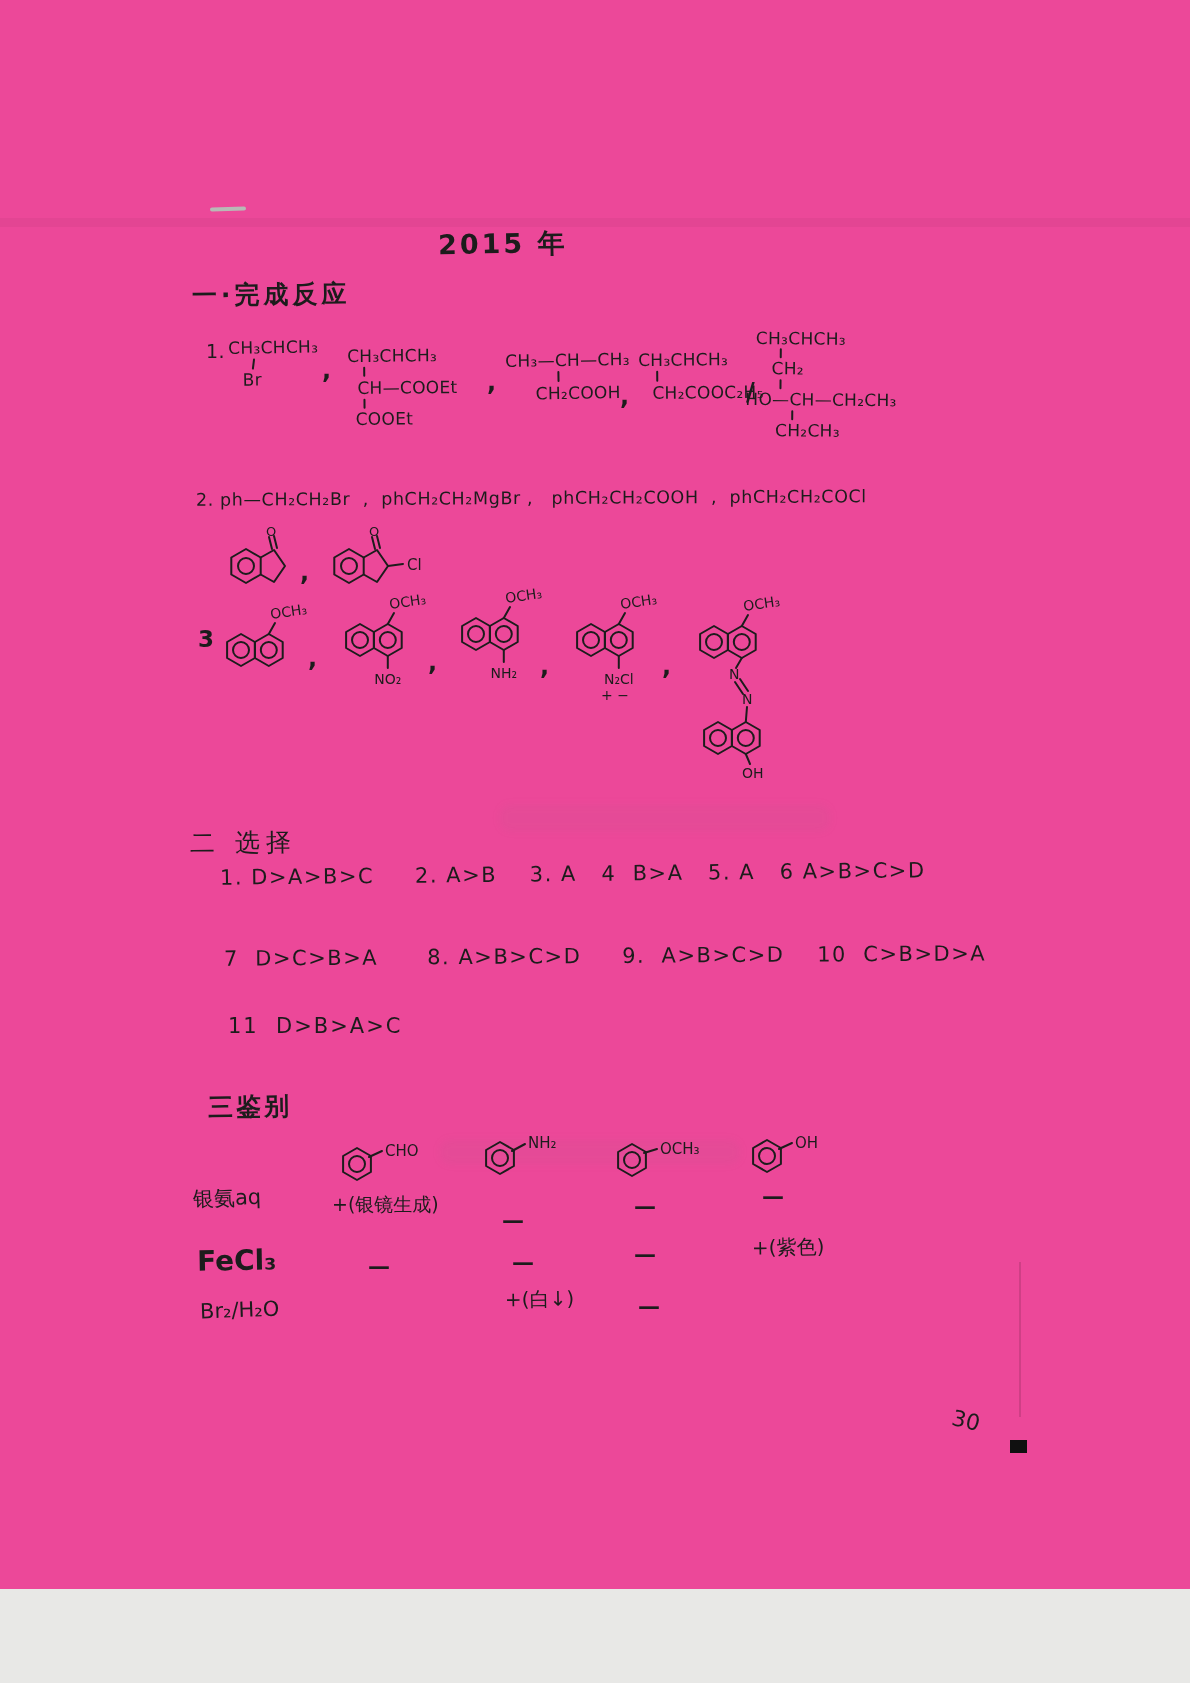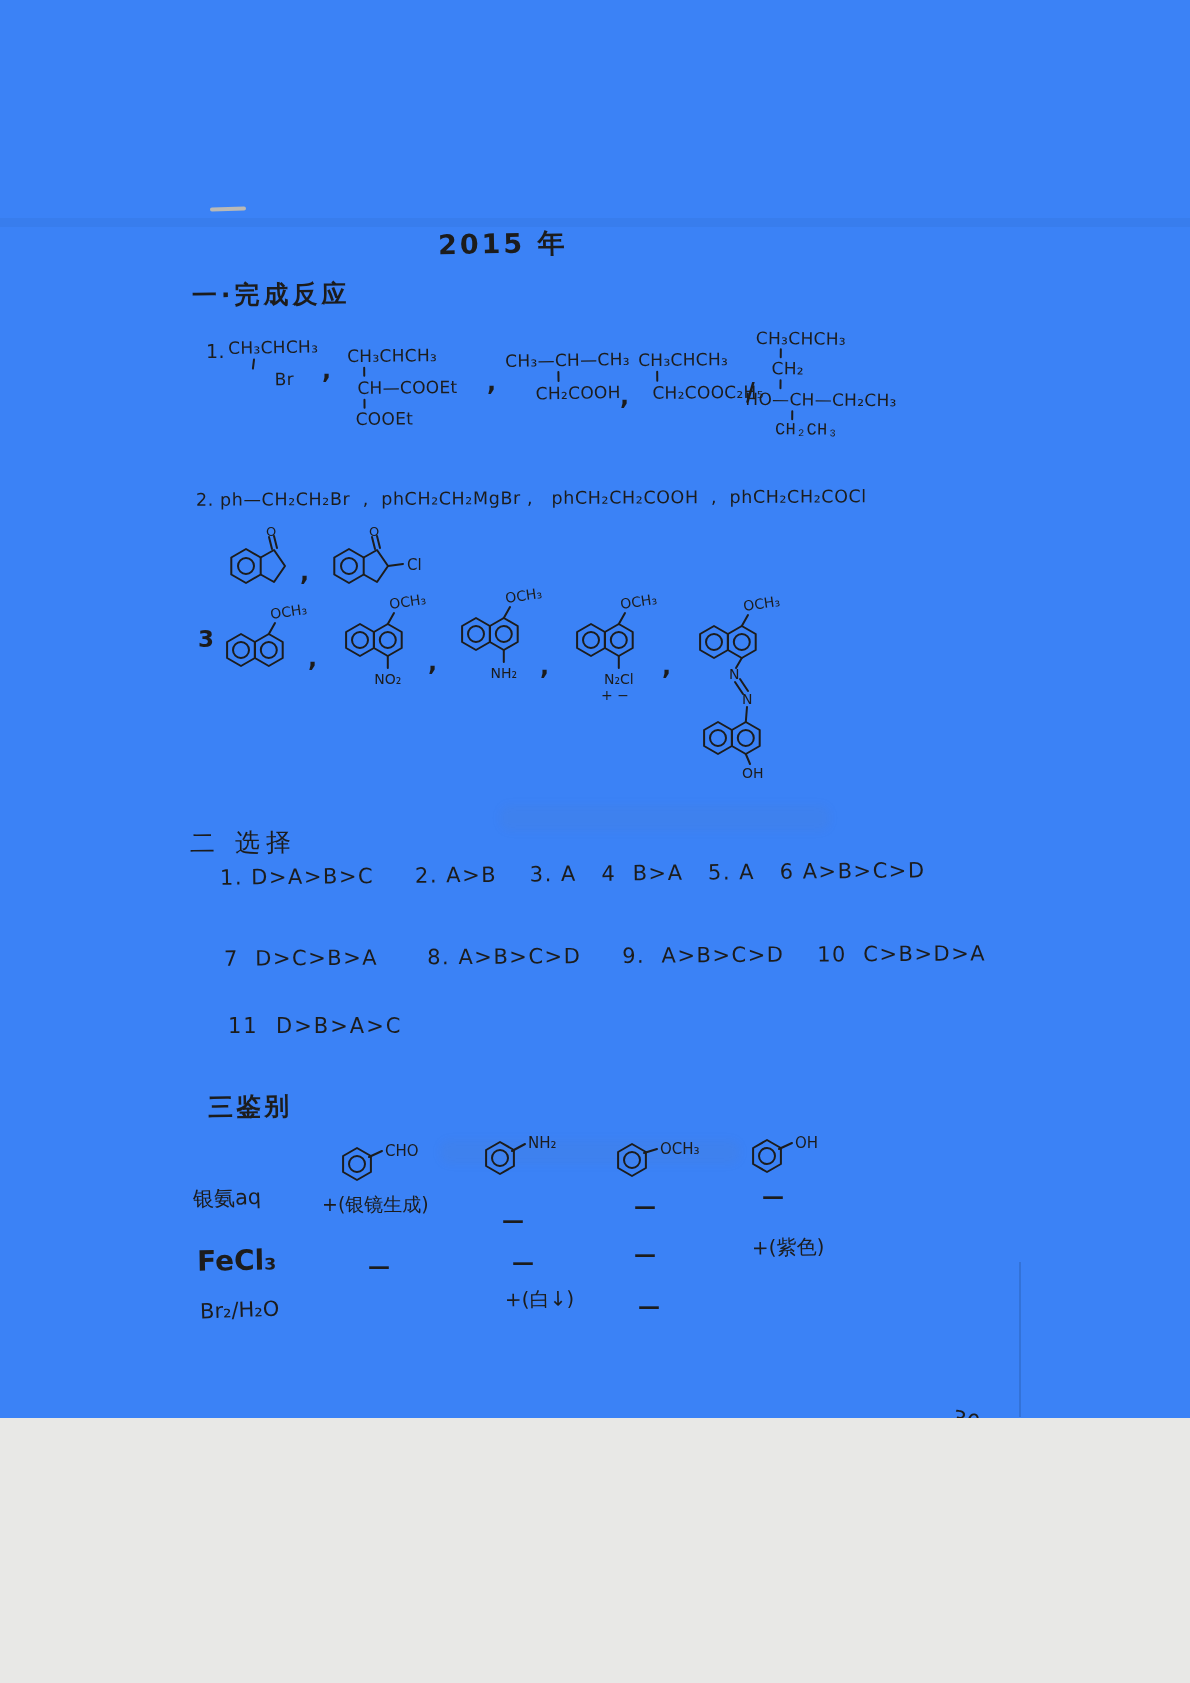--- a/index.html
+++ b/index.html
@@ -1,16 +1,16 @@
 <!DOCTYPE html>
 <html><head>
 <meta charset="utf-8">
 <style>
   html,body{margin:0;padding:0;background:#e8e8e6;}
-  .sheet{position:relative;width:1190px;height:1418px;background:#3b82f6;overflow:hidden;
+  .sheet{position:relative;width:1190px;height:1589px;background:#ec4899;overflow:hidden;
          font-family:"DejaVu Sans",sans-serif;color:#1c1c1c;}
   .abs{position:absolute;}
   .f{font-family:"DejaVu Sans",sans-serif;color:#1c1c1c;white-space:pre;}
   .formula{font-size:17px;font-weight:500;letter-spacing:0.3px;}
   .vb{position:absolute;width:2px;background:#1c1c1c;border-radius:2px;display:block;}
   .comma{font-size:24px;font-weight:600;}
   svg{overflow:visible;}
   svg .st{stroke:#1c1c1c;stroke-width:2;fill:none;stroke-linecap:round;stroke-linejoin:round;}
   svg text{font-family:"DejaVu Sans",sans-serif;fill:#1c1c1c;}
   .smudge{position:absolute;background:rgba(120,120,120,0.06);filter:blur(4px);border-radius:10px;}
@@ -28,21 +28,21 @@
 
   <div class="abs f" style="left:438px;top:226px;font-size:27px;font-weight:600;transform:rotate(-1deg);letter-spacing:3px;">2015 年</div>
 
   <div class="abs f" style="left:192px;top:278px;font-size:25px;font-weight:600;letter-spacing:4px;transform:rotate(-0.5deg);">一·完成反应</div>
 
   <div class="abs f formula" style="left:206px;top:340px;font-size:19px;">1.</div>
 
   <div class="abs" style="left:228px;top:338px;transform:rotate(-1deg);">
     <span class="f formula" style="position:absolute;left:0;top:0;">CH₃CHCH₃</span>
     <i class="vb" style="left:24px;top:21px;height:11px;transform:rotate(8deg);"></i>
-    <span class="f formula" style="position:absolute;left:14px;top:32px;margin-left:32px;">Br</span>
+    <span class="f formula" style="position:absolute;left:14px;top:32px;">Br</span>
   </div>
 
   <span class="abs f comma" style="left:322px;top:356px;">,</span>
 
   <div class="abs" style="left:345px;top:346px;transform:rotate(-0.5deg);">
     <span class="f formula" style="position:absolute;left:2px;top:0;">CH₃CHCH₃</span>
     <i class="vb" style="left:18px;top:21px;height:10px;"></i>
     <span class="f formula" style="position:absolute;left:12px;top:32px;">CH—COOEt</span>
     <i class="vb" style="left:18px;top:53px;height:10px;"></i>
     <span class="f formula" style="position:absolute;left:10px;top:63px;">COOEt</span>
@@ -66,21 +66,21 @@
 
   <span class="abs f comma" style="left:746px;top:378px;">/</span>
 
   <div class="abs" style="left:752px;top:328px;transform:rotate(0.5deg);">
     <span class="f formula" style="position:absolute;left:4px;top:0;">CH₃CHCH₃</span>
     <i class="vb" style="left:28px;top:20px;height:10px;"></i>
     <span class="f formula" style="position:absolute;left:20px;top:30px;">CH₂</span>
     <i class="vb" style="left:28px;top:51px;height:10px;"></i>
     <span class="f formula" style="position:absolute;left:-6px;top:61px;">HO—CH—CH₂CH₃</span>
     <i class="vb" style="left:40px;top:82px;height:10px;"></i>
-    <span class="f formula" style="position:absolute;left:24px;top:92px;font-family:Liberation Mono, monospace;">CH₂CH₃</span>
+    <span class="f formula" style="position:absolute;left:24px;top:92px;">CH₂CH₃</span>
   </div>
 
   <div class="abs f formula" style="left:196px;top:488px;font-size:17.5px;letter-spacing:0.6px;transform:rotate(-0.3deg);">2. ph—CH₂CH₂Br  ,  phCH₂CH₂MgBr ,   phCH₂CH₂COOH  ,  phCH₂CH₂COCl</div>
 
   <svg class="abs" style="left:222px;top:528px;" width="90" height="70" viewBox="0 0 90 70">
     <polygon class="st" points="24,21 38.7,29.5 38.7,46.5 24,55 9.3,46.5 9.3,29.5"></polygon>
     <circle class="st" cx="24" cy="38" r="8"></circle>
     <polyline class="st" points="38.7,29.5 52,22 63,38 52,54 38.7,46.5"></polyline>
     <line class="st" x1="50" y1="21" x2="47" y2="9"></line>
     <line class="st" x1="55" y1="20" x2="52" y2="8"></line>
@@ -201,21 +201,21 @@
     <text x="50" y="24" font-size="15">OCH₃</text>
   </svg>
   <svg class="abs" style="left:745px;top:1126px;" width="100" height="52" viewBox="0 0 100 52">
     <polygon class="st" points="22,14 35.9,22 35.9,38 22,46 8.1,38 8.1,22"></polygon>
     <circle class="st" cx="22" cy="30" r="8"></circle>
     <line class="st" x1="34" y1="23" x2="47" y2="17"></line>
     <text x="50" y="22" font-size="15">OH</text>
   </svg>
 
   <div class="abs f" style="left:193px;top:1184px;font-size:21px;font-weight:500;transform:rotate(-2deg);">银氨aq</div>
-  <div class="abs f" style="left:322px;top:1192px;font-size:19px;font-weight:500;">+(银镜生成)</div>
+  <div class="abs f" style="left:332px;top:1192px;font-size:19px;font-weight:500;">+(银镜生成)</div>
   <div class="abs f" style="left:502px;top:1208px;font-size:22px;font-weight:600;">—</div>
   <div class="abs f" style="left:634px;top:1194px;font-size:22px;font-weight:600;">—</div>
   <div class="abs f" style="left:762px;top:1184px;font-size:22px;font-weight:600;">—</div>
 
   <div class="abs f" style="left:197px;top:1244px;font-size:28px;font-weight:700;transform:rotate(-1deg);">FeCl₃</div>
   <div class="abs f" style="left:368px;top:1254px;font-size:22px;font-weight:600;">—</div>
   <div class="abs f" style="left:512px;top:1250px;font-size:22px;font-weight:600;">—</div>
   <div class="abs f" style="left:634px;top:1242px;font-size:22px;font-weight:600;">—</div>
   <div class="abs f" style="left:752px;top:1234px;font-size:20px;font-weight:500;transform:rotate(-1deg);">+(紫色)</div>
 

